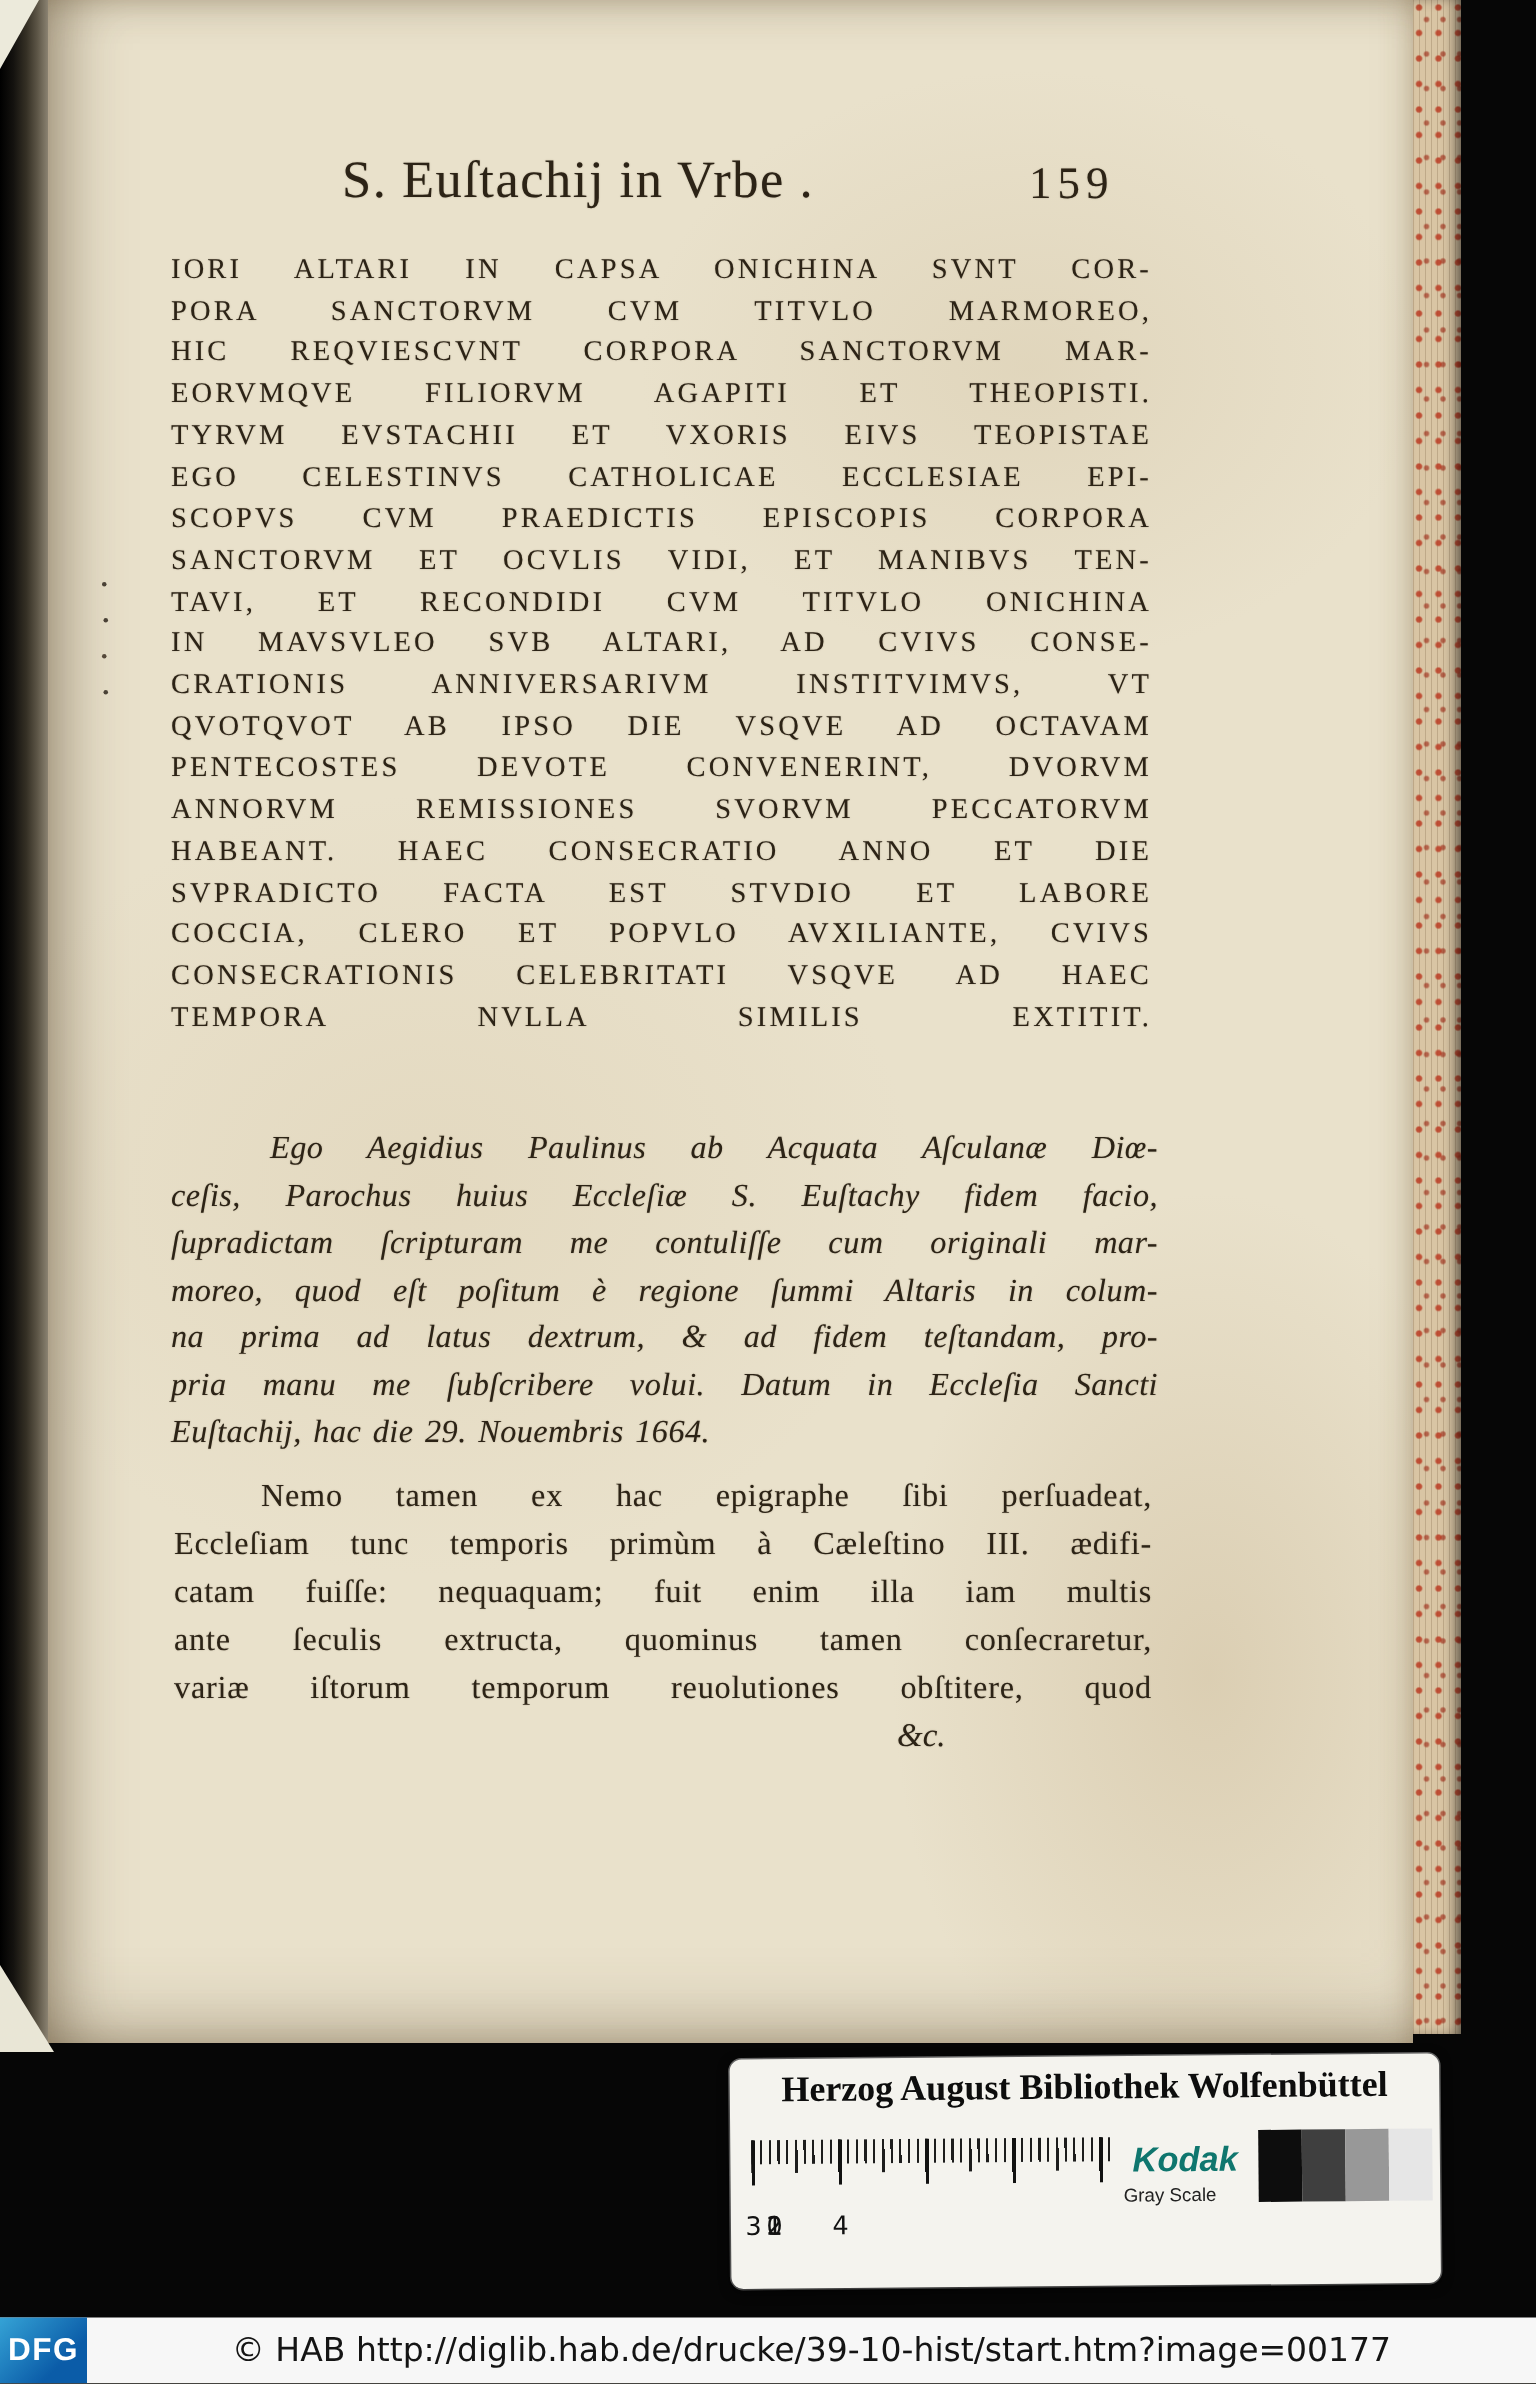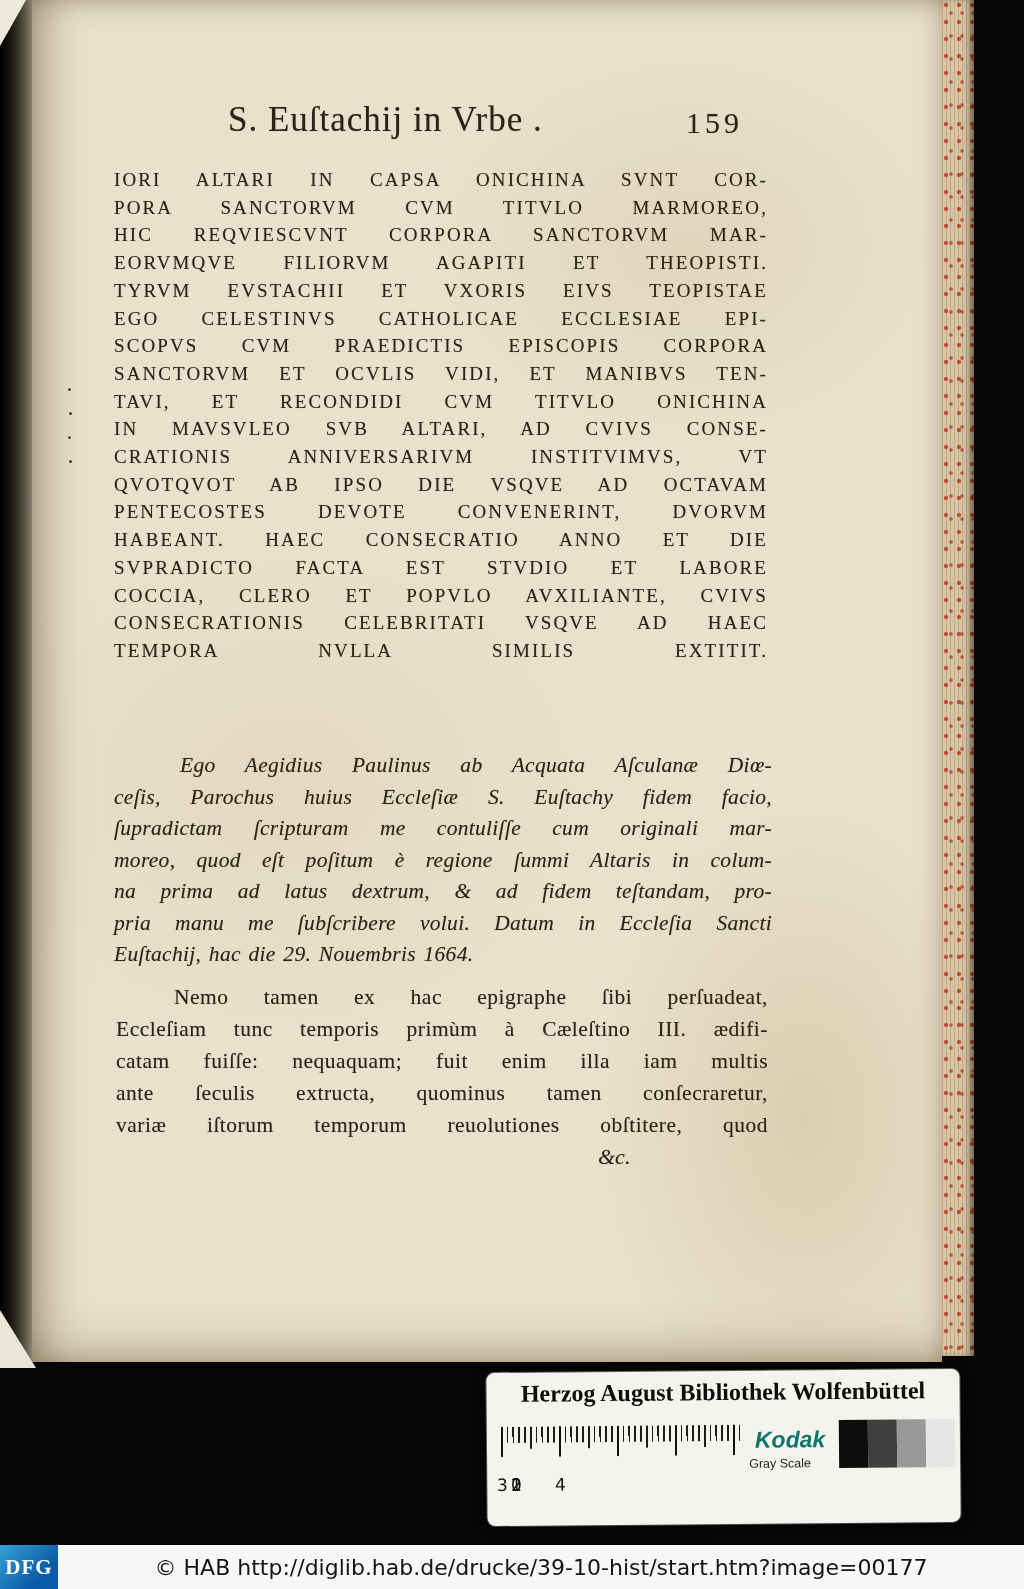--- a/index.html
+++ b/index.html
@@ -75,21 +75,21 @@
   .kodak-brand{position:absolute;left:268px;top:56px;font-weight:bold;font-size:23px;color:#0f766e;font-style:italic;}
   .kodak-sub{position:absolute;left:262px;top:86px;font-size:12.5px;color:#222;}
   .patches{position:absolute;left:352px;top:50px;display:flex;}
   .patch{width:29px;height:48px;}
 
   
   .footer-bar{position:absolute;left:0;top:1545px;width:1024px;height:44px;background:#f7f7f7;}
   .dfg-logo{position:absolute;left:0;top:0;width:58px;height:44px;
     background:linear-gradient(135deg,#35a3d6 0%,#0b5ca8 70%);
     display:flex;align-items:center;justify-content:center;
-    color:#fff;font-family:Liberation Serif, serif;font-weight:bold;font-size:21px;letter-spacing:1px;}
+    color:#fff;font-family:Liberation Sans, sans-serif;font-weight:bold;font-size:21px;letter-spacing:1px;}
   .copyright{position:absolute;left:58px;right:0;top:0;height:44px;display:flex;align-items:center;
     justify-content:center;font-family:"DejaVu Sans",sans-serif;font-size:22px;color:#141414;}
 </style>
 </head>
 <body>
 
 <div class="canvas">
 
   <div class="book-edge-left"></div>
   <div class="corner-sliver-top"></div>
@@ -110,20 +110,21 @@
     <div class="caps-line">EORVMQVE FILIORVM AGAPITI ET THEOPISTI.</div>
     <div class="caps-line">TYRVM EVSTACHII ET VXORIS EIVS TEOPISTAE</div>
     <div class="caps-line">EGO CELESTINVS CATHOLICAE ECCLESIAE EPI-</div>
     <div class="caps-line">SCOPVS CVM PRAEDICTIS EPISCOPIS CORPORA</div>
     <div class="caps-line">SANCTORVM ET OCVLIS VIDI, ET MANIBVS TEN-</div>
     <div class="caps-line">TAVI, ET RECONDIDI CVM TITVLO ONICHINA</div>
     <div class="caps-line">IN MAVSVLEO SVB ALTARI, AD CVIVS CONSE-</div>
     <div class="caps-line">CRATIONIS ANNIVERSARIVM INSTITVIMVS, VT</div>
     <div class="caps-line">QVOTQVOT AB IPSO DIE VSQVE AD OCTAVAM</div>
     <div class="caps-line">PENTECOSTES DEVOTE CONVENERINT, DVORVM</div>
+    <div class="caps-line">ANNORVM REMISSIONES SVORVM PECCATORVM</div>
     <div class="caps-line">HABEANT. HAEC CONSECRATIO ANNO ET DIE</div>
     <div class="caps-line">SVPRADICTO FACTA EST STVDIO ET LABORE</div>
     <div class="caps-line">COCCIA, CLERO ET POPVLO AVXILIANTE, CVIVS</div>
     <div class="caps-line">CONSECRATIONIS CELEBRITATI VSQVE AD HAEC</div>
     <div class="caps-line">TEMPORA NVLLA SIMILIS EXTITIT.</div>
   </div>
 
   <div class="italic-block ink">
     <div class="italic-line indent-lg">Ego Aegidius Paulinus ab Acquata Aſculanæ Diœ-</div>
     <div class="italic-line">ceſis, Parochus huius Eccleſiæ S. Euſtachy fidem facio,</div>

